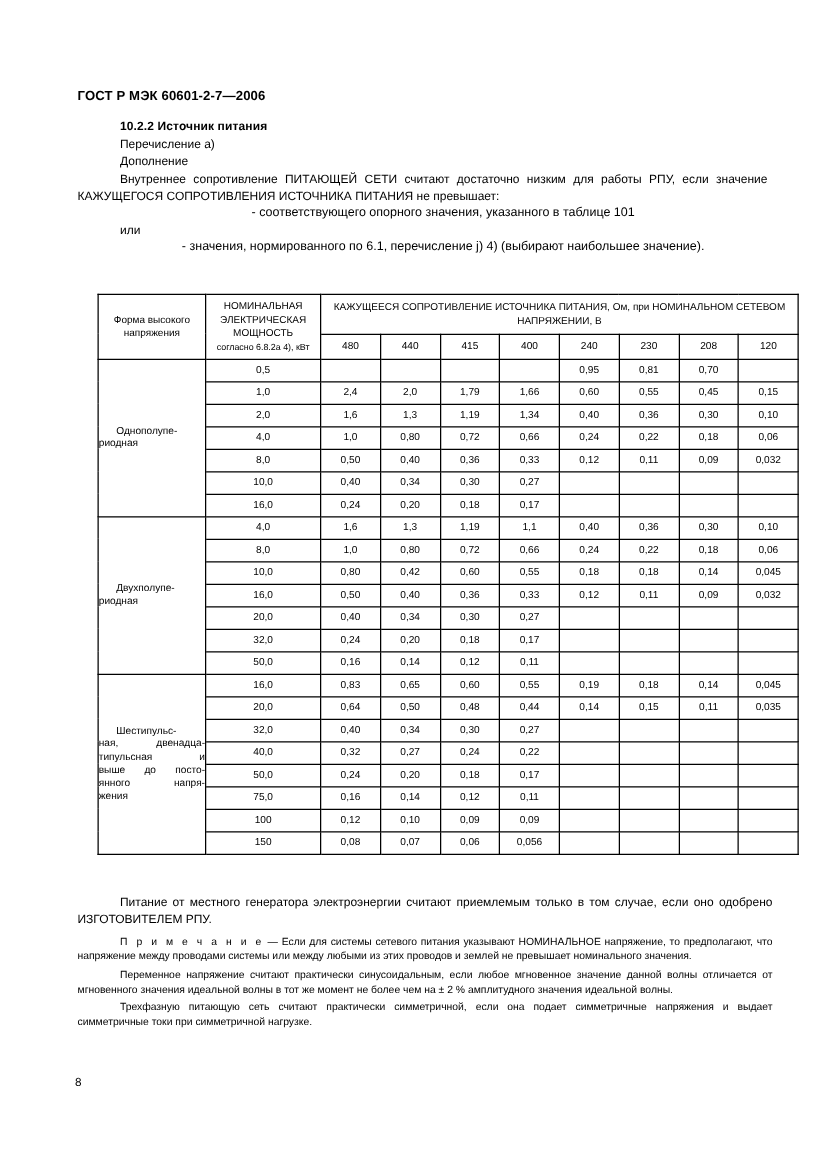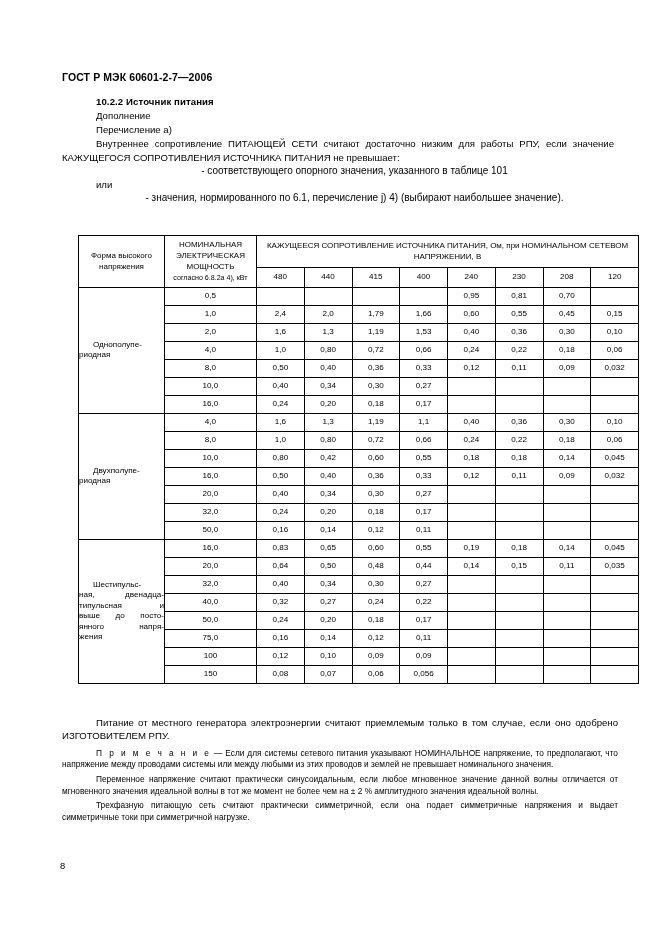--- a/index.html
+++ b/index.html
@@ -166,22 +166,22 @@
 </style>
 </head>
 <body>
 
 <div class="page">
 
   <div class="doc-header">ГОСТ Р МЭК 60601-2-7—2006</div>
 
   <div class="clause">
     <div class="clause-title">10.2.2  Источник питания</div>
+    <div class="clause-line">Перечисление a)</div>
     <div class="clause-line">Дополнение</div>
-    <div class="clause-line">Перечисление a)</div>
     <p class="clause-para">Внутреннее сопротивление ПИТАЮЩЕЙ СЕТИ считают достаточно низким для работы РПУ, если значение КАЖУЩЕГОСЯ СОПРОТИВЛЕНИЯ ИСТОЧНИКА ПИТАНИЯ не превышает:</p>
     <p class="dash-item">-  соответствующего опорного значения, указанного в таблице 101</p>
     <p class="plain-item">или</p>
     <p class="dash-item">-  значения, нормированного по 6.1, перечисление j) 4) (выбирают наибольшее значение).</p>
   </div>
 
 
   <div class="tbl-wrap">
     <table class="gost">
       <colgroup>
@@ -241,21 +241,21 @@
             <td class="val-cell">0,60</td>
             <td class="val-cell">0,55</td>
             <td class="val-cell">0,45</td>
             <td class="val-cell">0,15</td>
           </tr>
           <tr>
             <td class="power-cell">2,0</td>
             <td class="val-cell">1,6</td>
             <td class="val-cell">1,3</td>
             <td class="val-cell">1,19</td>
-            <td class="val-cell">1,53</td>
+            <td class="val-cell">1,34</td>
             <td class="val-cell">0,40</td>
             <td class="val-cell">0,36</td>
             <td class="val-cell">0,30</td>
             <td class="val-cell">0,10</td>
           </tr>
           <tr>
             <td class="power-cell">4,0</td>
             <td class="val-cell">1,0</td>
             <td class="val-cell">0,80</td>
             <td class="val-cell">0,72</td>

